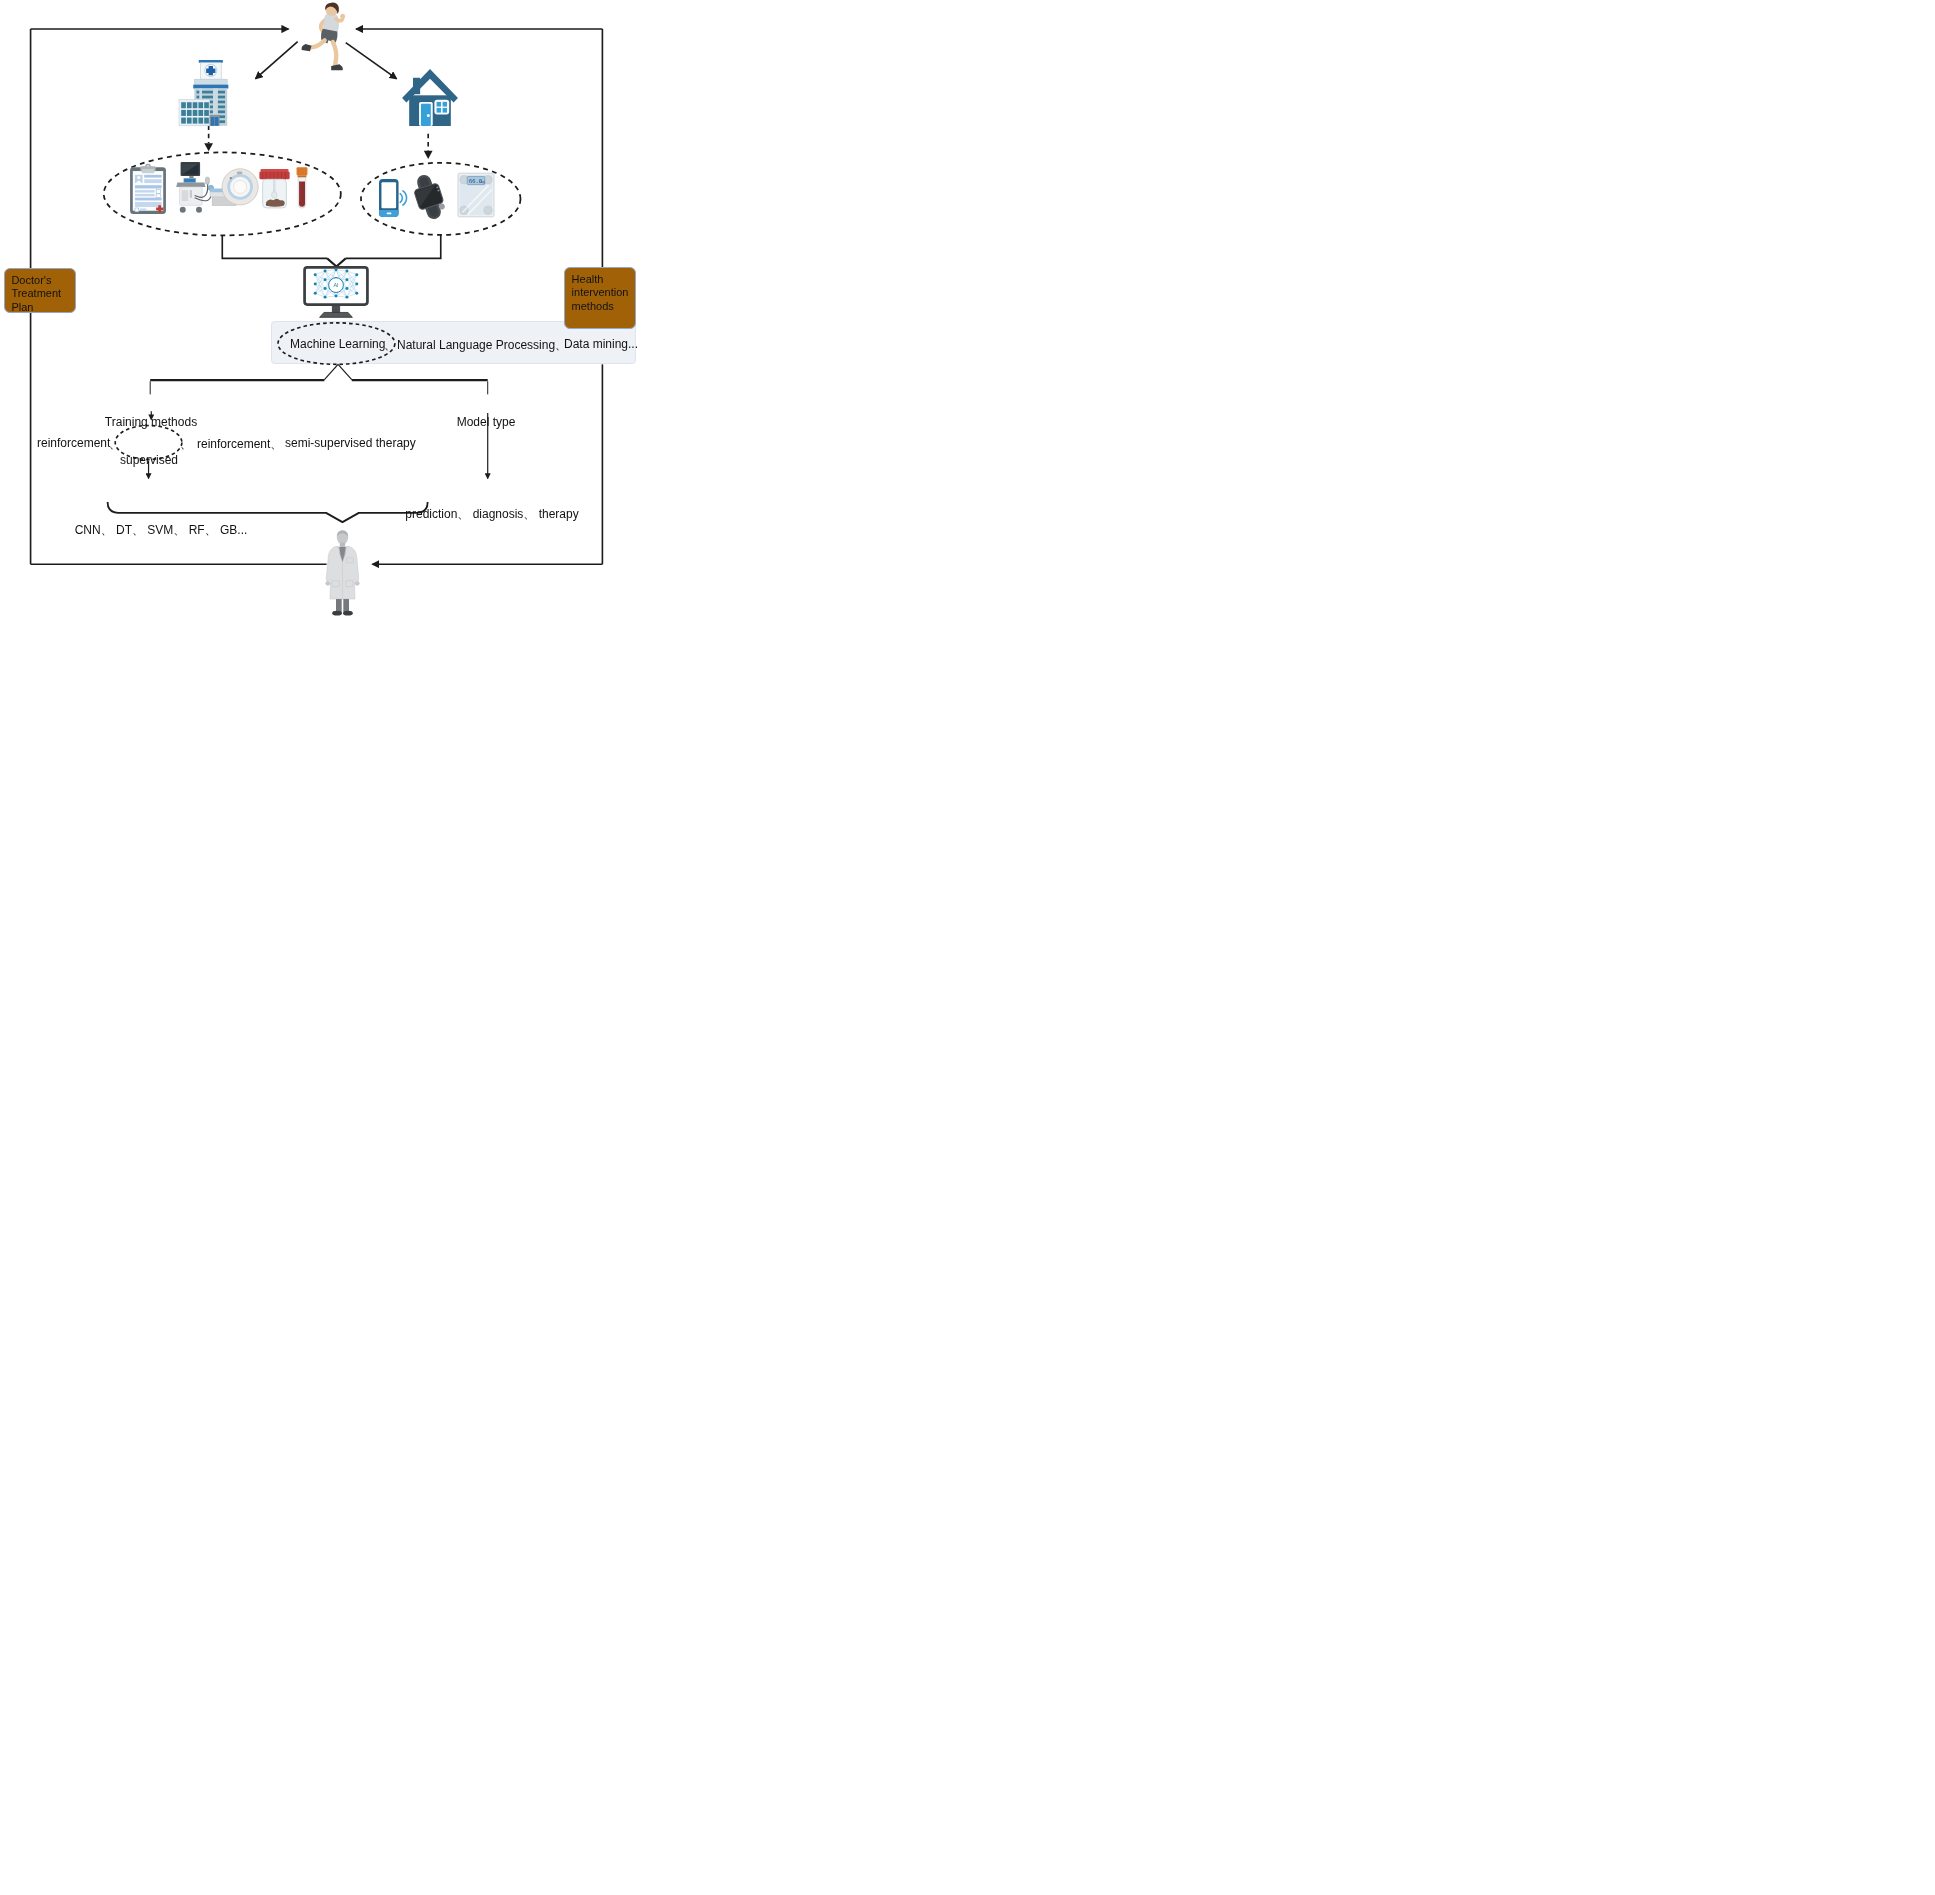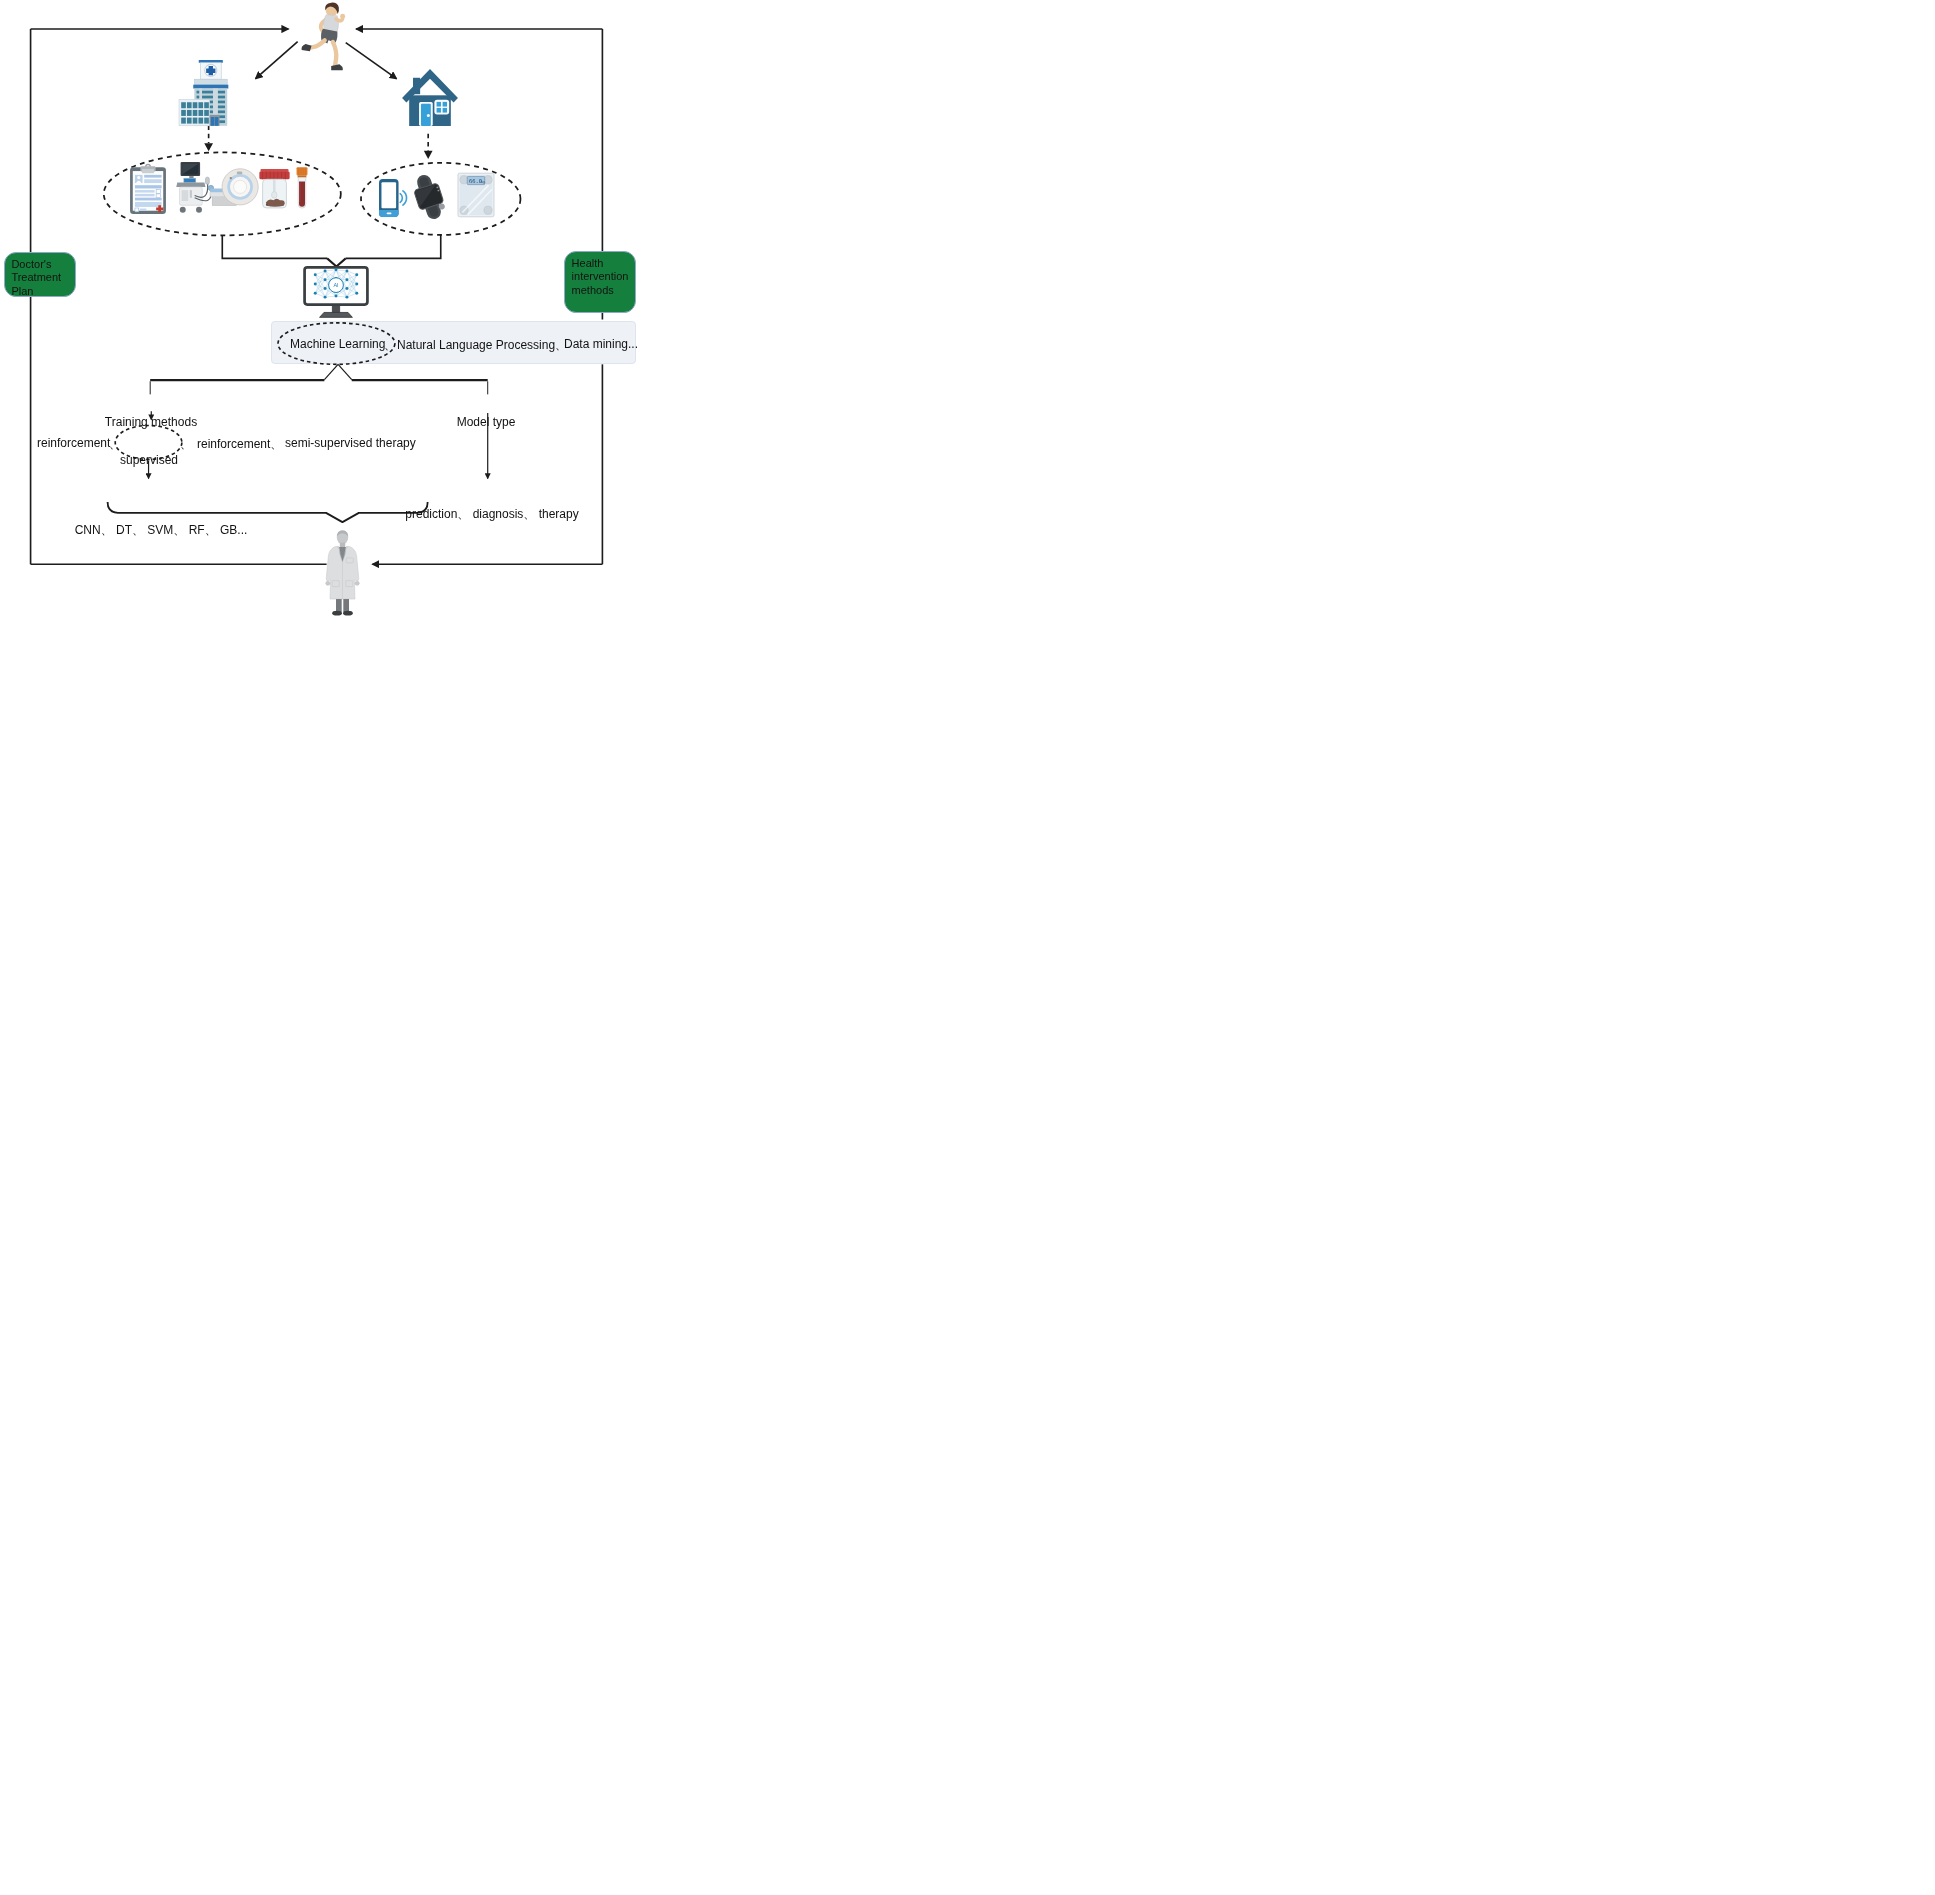--- a/index.html
+++ b/index.html
@@ -8,22 +8,22 @@
     font-family:"Liberation Sans",sans-serif;color:#111;overflow:hidden;
   }
   .abs{position:absolute;}
   .t{position:absolute;font-size:12px;white-space:nowrap;color:#121212;}
   .t.center{transform:translateX(-50%);margin-top:17px;}
   .panel{
     position:absolute;left:271px;top:321px;width:365px;height:43px;
     background:#eef2f7;border:0.8px solid #dde4ee;border-radius:3.8px;box-sizing:border-box;
   }
   .labelbox{
-    position:absolute;background:#15803d;border:1.4px solid #92a7cd;border-radius:12px;
-    box-sizing:border-box;padding:4.9px 6.6px;font-size:11px;line-height:1.22;color:#121212;
+    position:absolute;background:#a16207;border:1.4px solid #92a7cd;border-radius:6px;
+    box-sizing:border-box;padding:4.9px 6.6px;font-size:11px;line-height:1.22;color:#121212;margin-top:16px;
   }
   .labelbox.left{left:3.8px;top:252px;width:72px;height:45px;}
   .labelbox.right{left:564px;top:251px;width:72px;height:62px;}
   svg{display:block;overflow:visible;}
 </style>
 </head>
 <body>
 
 <div class="canvas">
 

